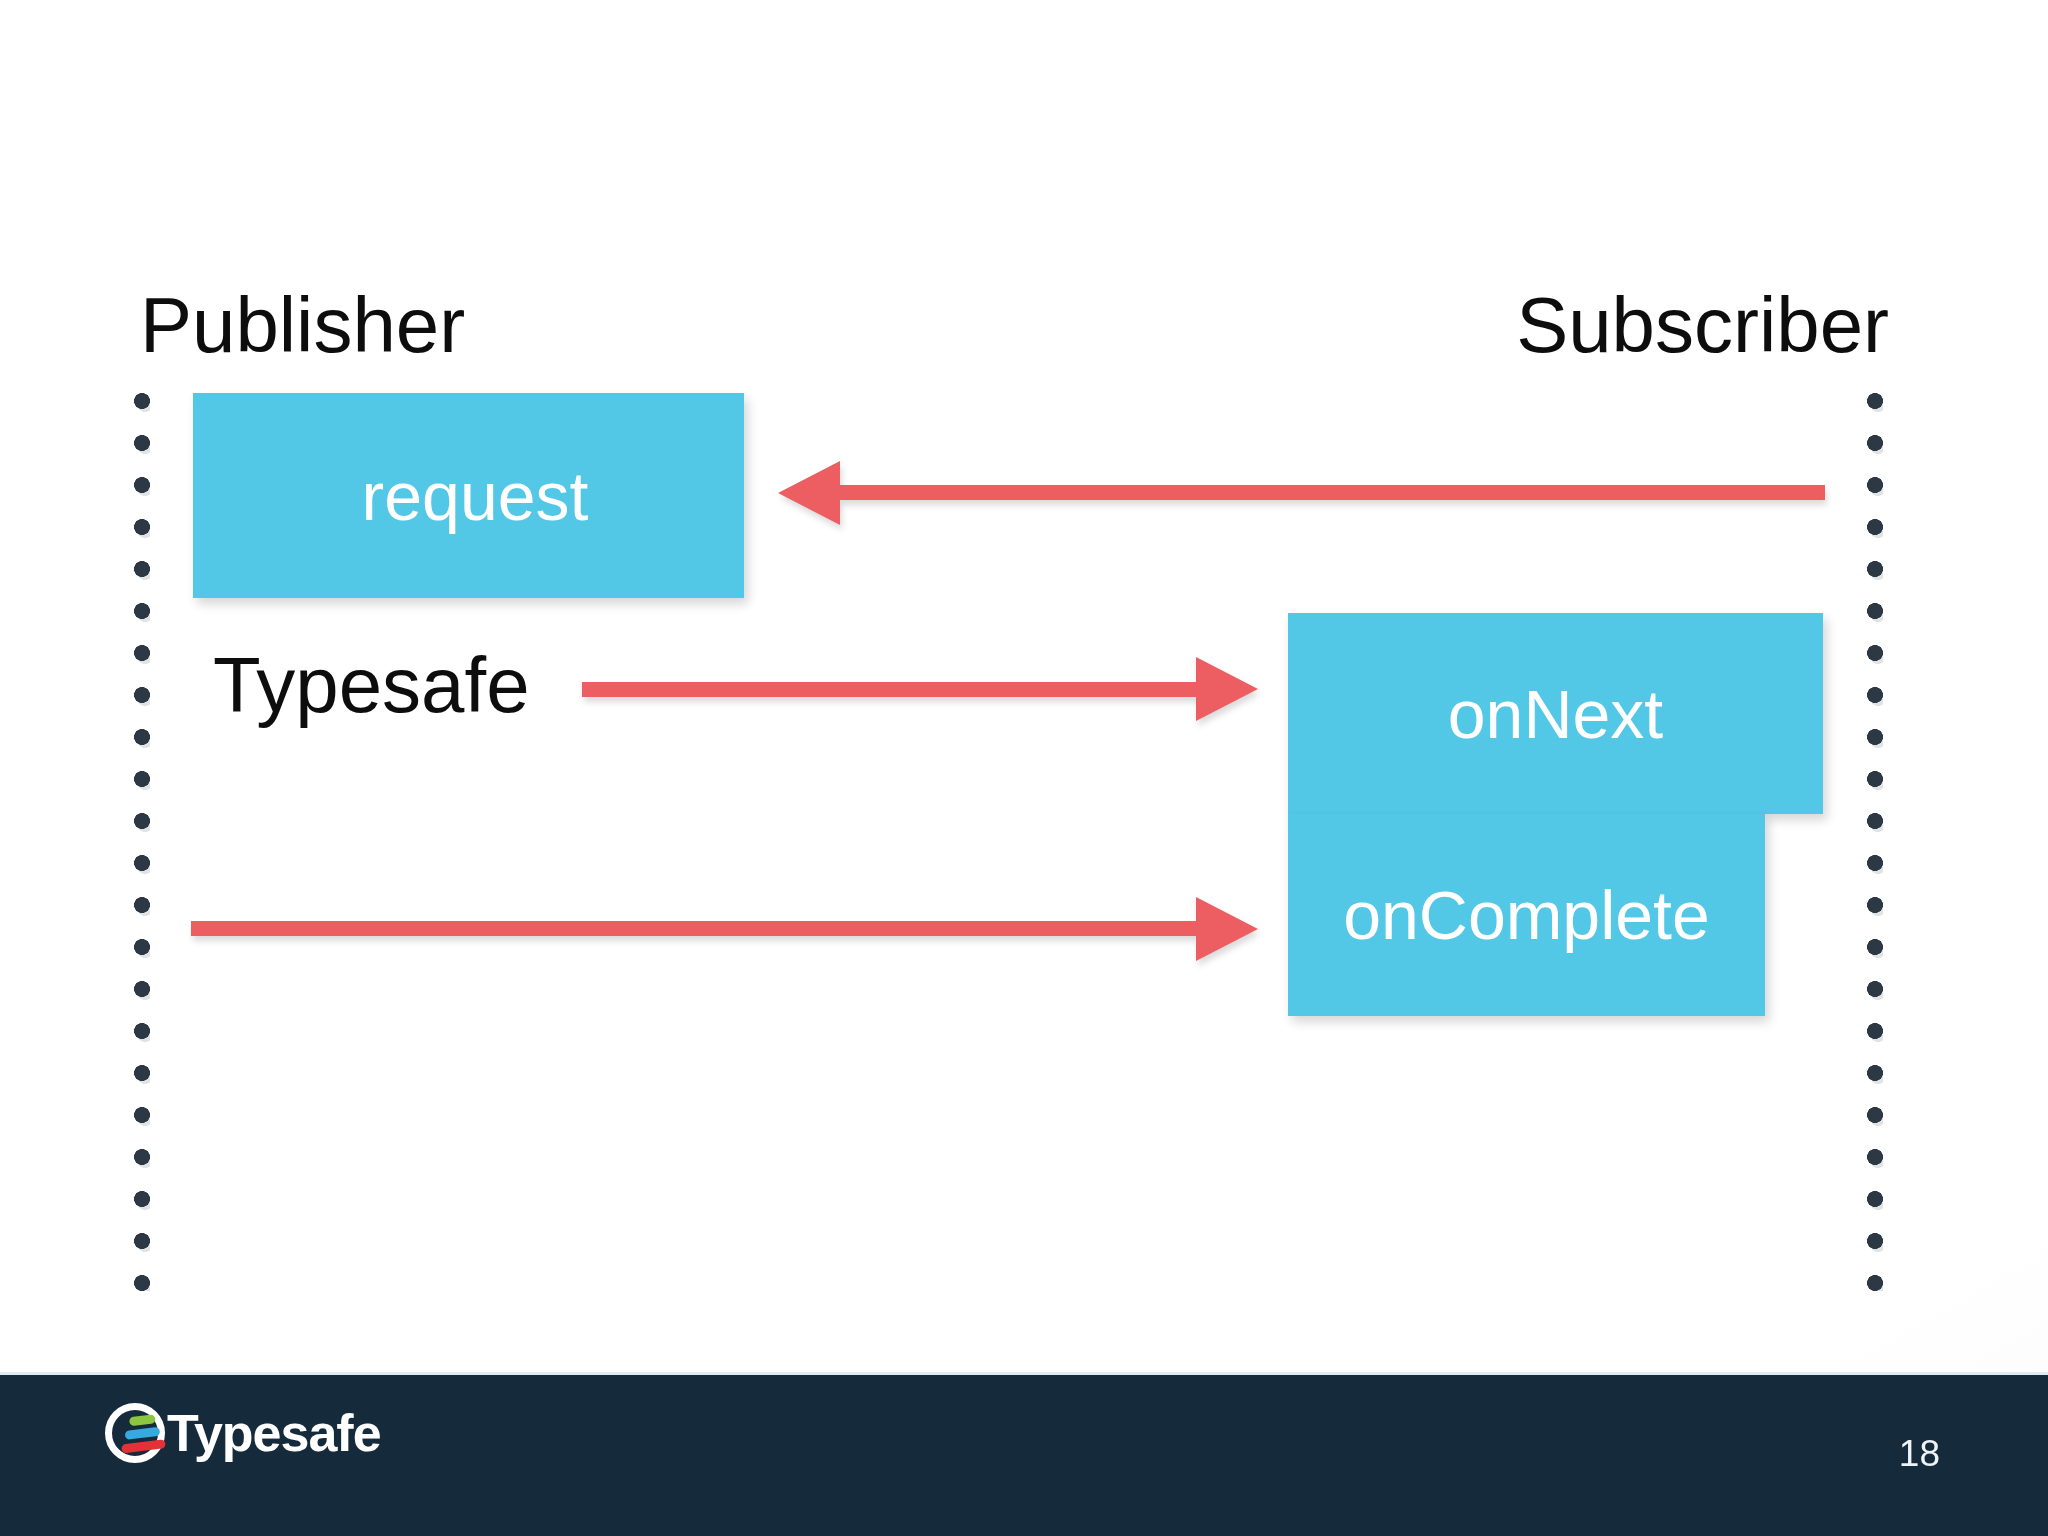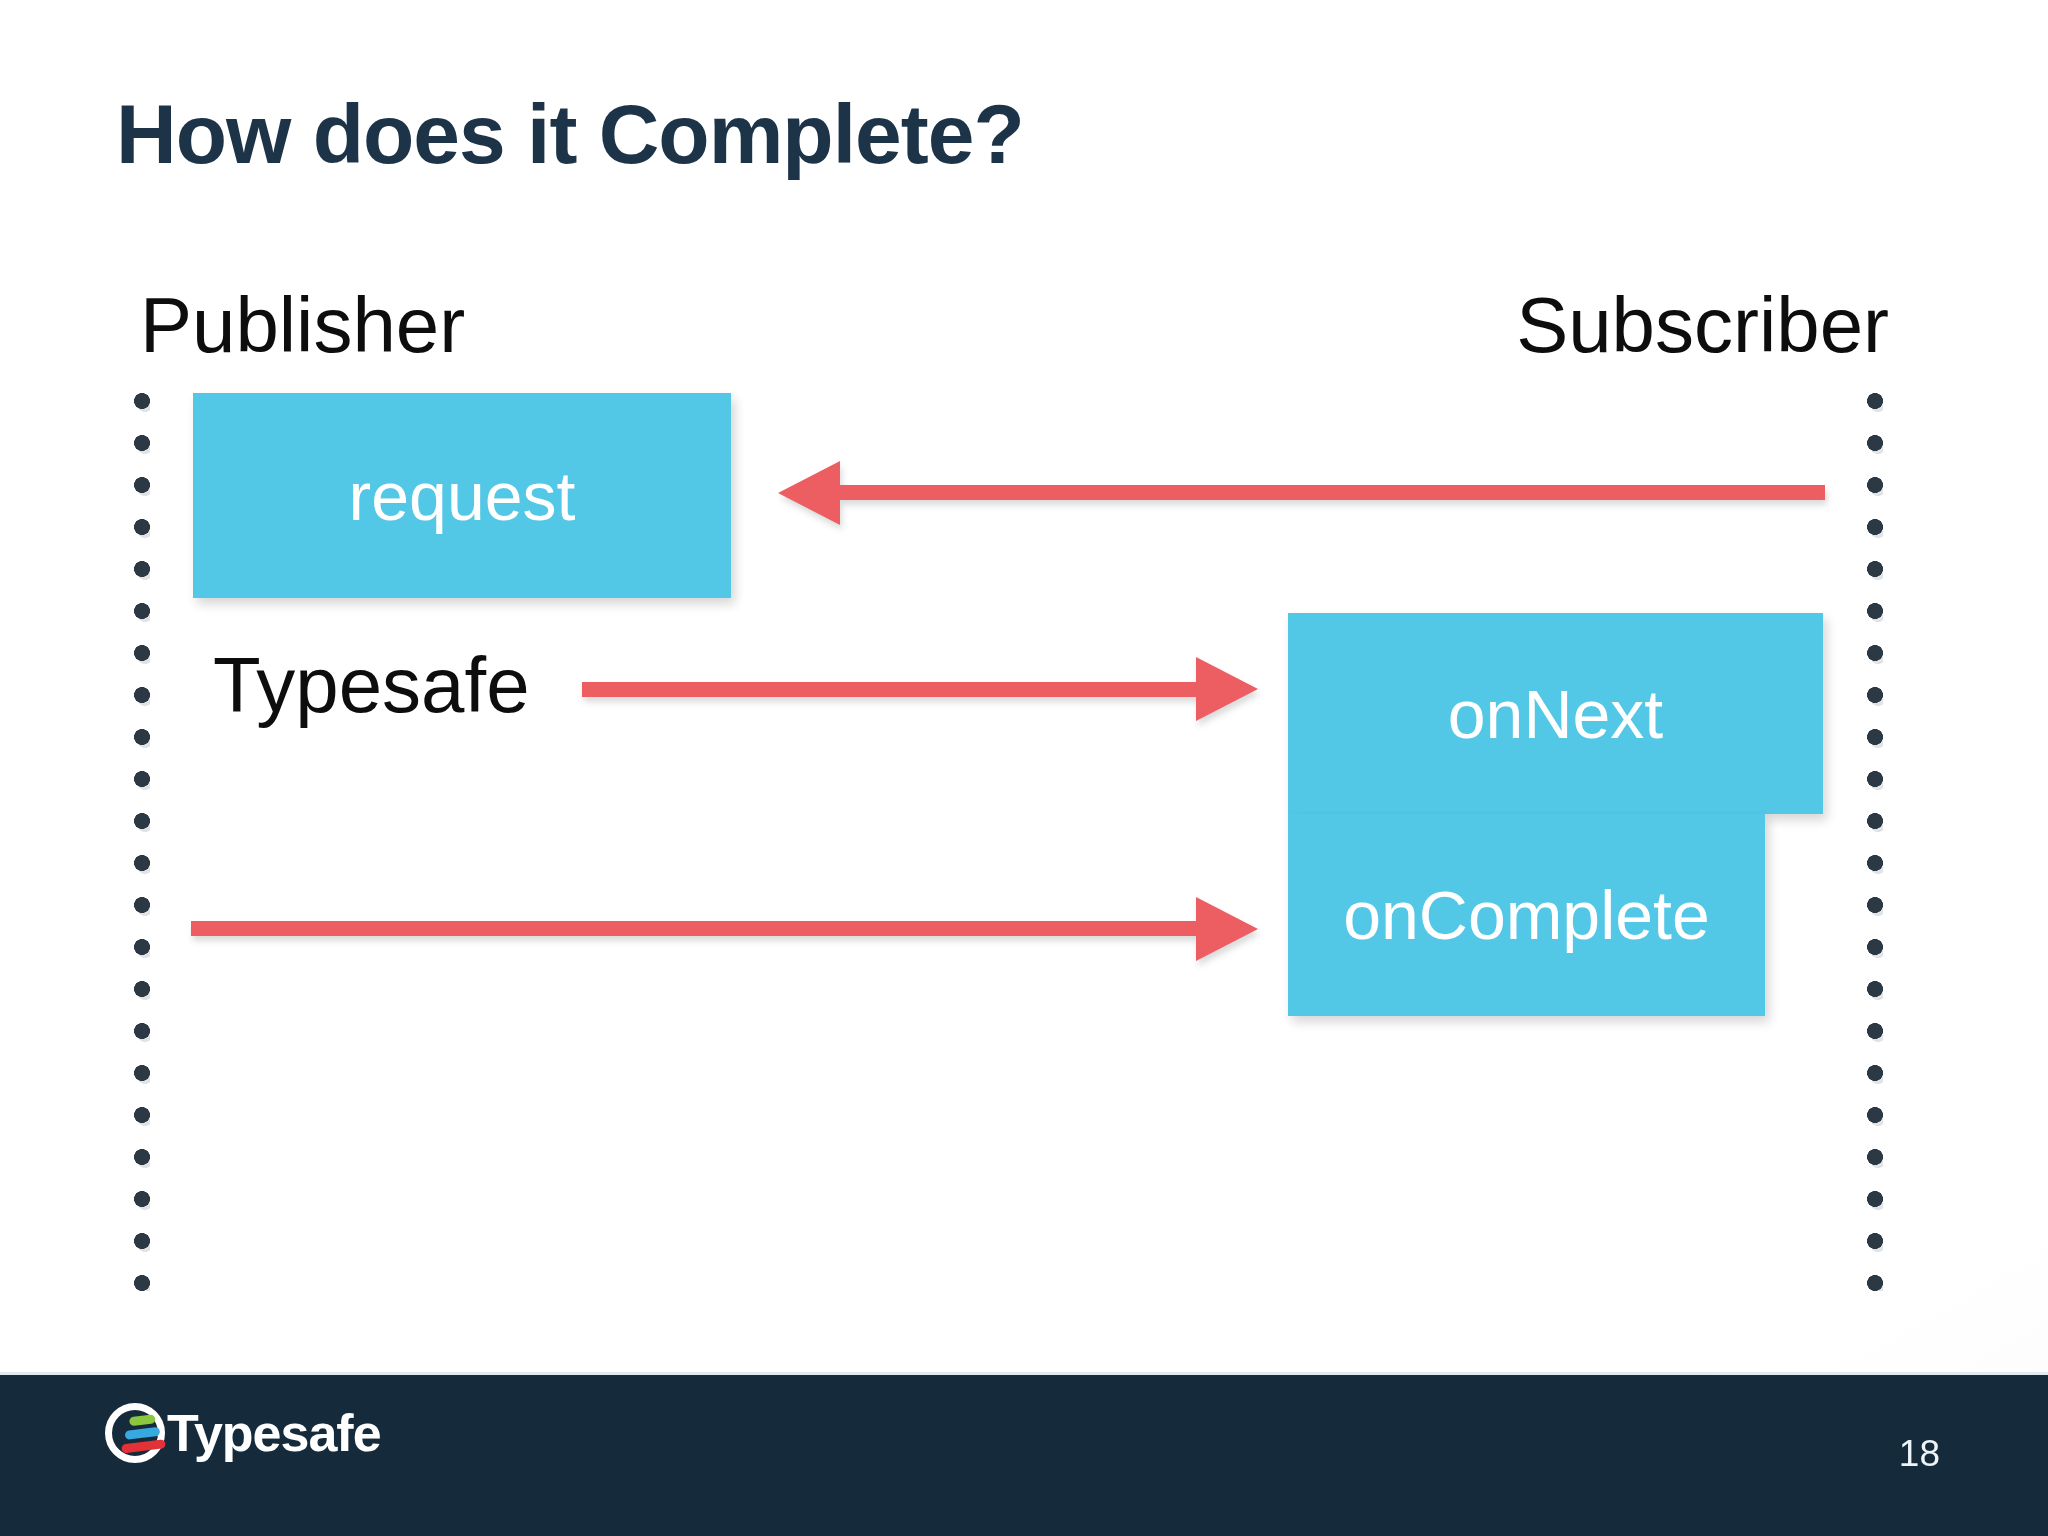--- a/index.html
+++ b/index.html
@@ -36,21 +36,21 @@
   .dotline-left  { left:134px; }
   .dotline-right { left:1867px; }
 
   
   .msg-box {
     position:absolute; background:#53c7e6; color:#ffffff;
     display:flex; align-items:center; justify-content:center;
     font-size:68px; line-height:1;
     box-shadow:4px 6px 10px rgba(0,0,0,0.16);
   }
-  .box-request    { left:193px;  top:393px; width:538px; height:205px; }
+  .box-request    { left:193px;  top:393px; width:538px; height:205px;padding-left:13px; }
   .box-oncomplete { left:1288px; top:814px; width:477px; height:202px; }
   .box-onnext     { left:1288px; top:567px; width:535px; height:201px;margin-top:46px; }
 
   
   .arrow { position:absolute; filter:drop-shadow(2px 5px 3px rgba(0,0,0,0.14)); }
   .arrow .shaft { position:absolute; height:15px; background:#ec5e62; }
   .arrow .head  { position:absolute; width:0; height:0;
                   border-top:32px solid transparent; border-bottom:32px solid transparent; }
   .head-left  { border-right:62px solid #ec5e62; }
   .head-right { border-left:62px solid #ec5e62; }
@@ -83,21 +83,20 @@
   }
   .page-number {
     position:absolute; right:108px; top:60px; color:#eef3f7; font-size:37px; line-height:1;
   }
 </style>
 </head>
 <body>
 
 <div class="slide">
 
-  <div class="title">How does it Complete?</div>
 
   <div class="role-label publisher-label">Publisher</div>
   <div class="role-label subscriber-label">Subscriber</div>
 
   <div class="dotline dotline-left"></div>
   <div class="dotline dotline-right"></div>
 
   <div class="msg-box box-request">
     <span>request</span>
   </div>

